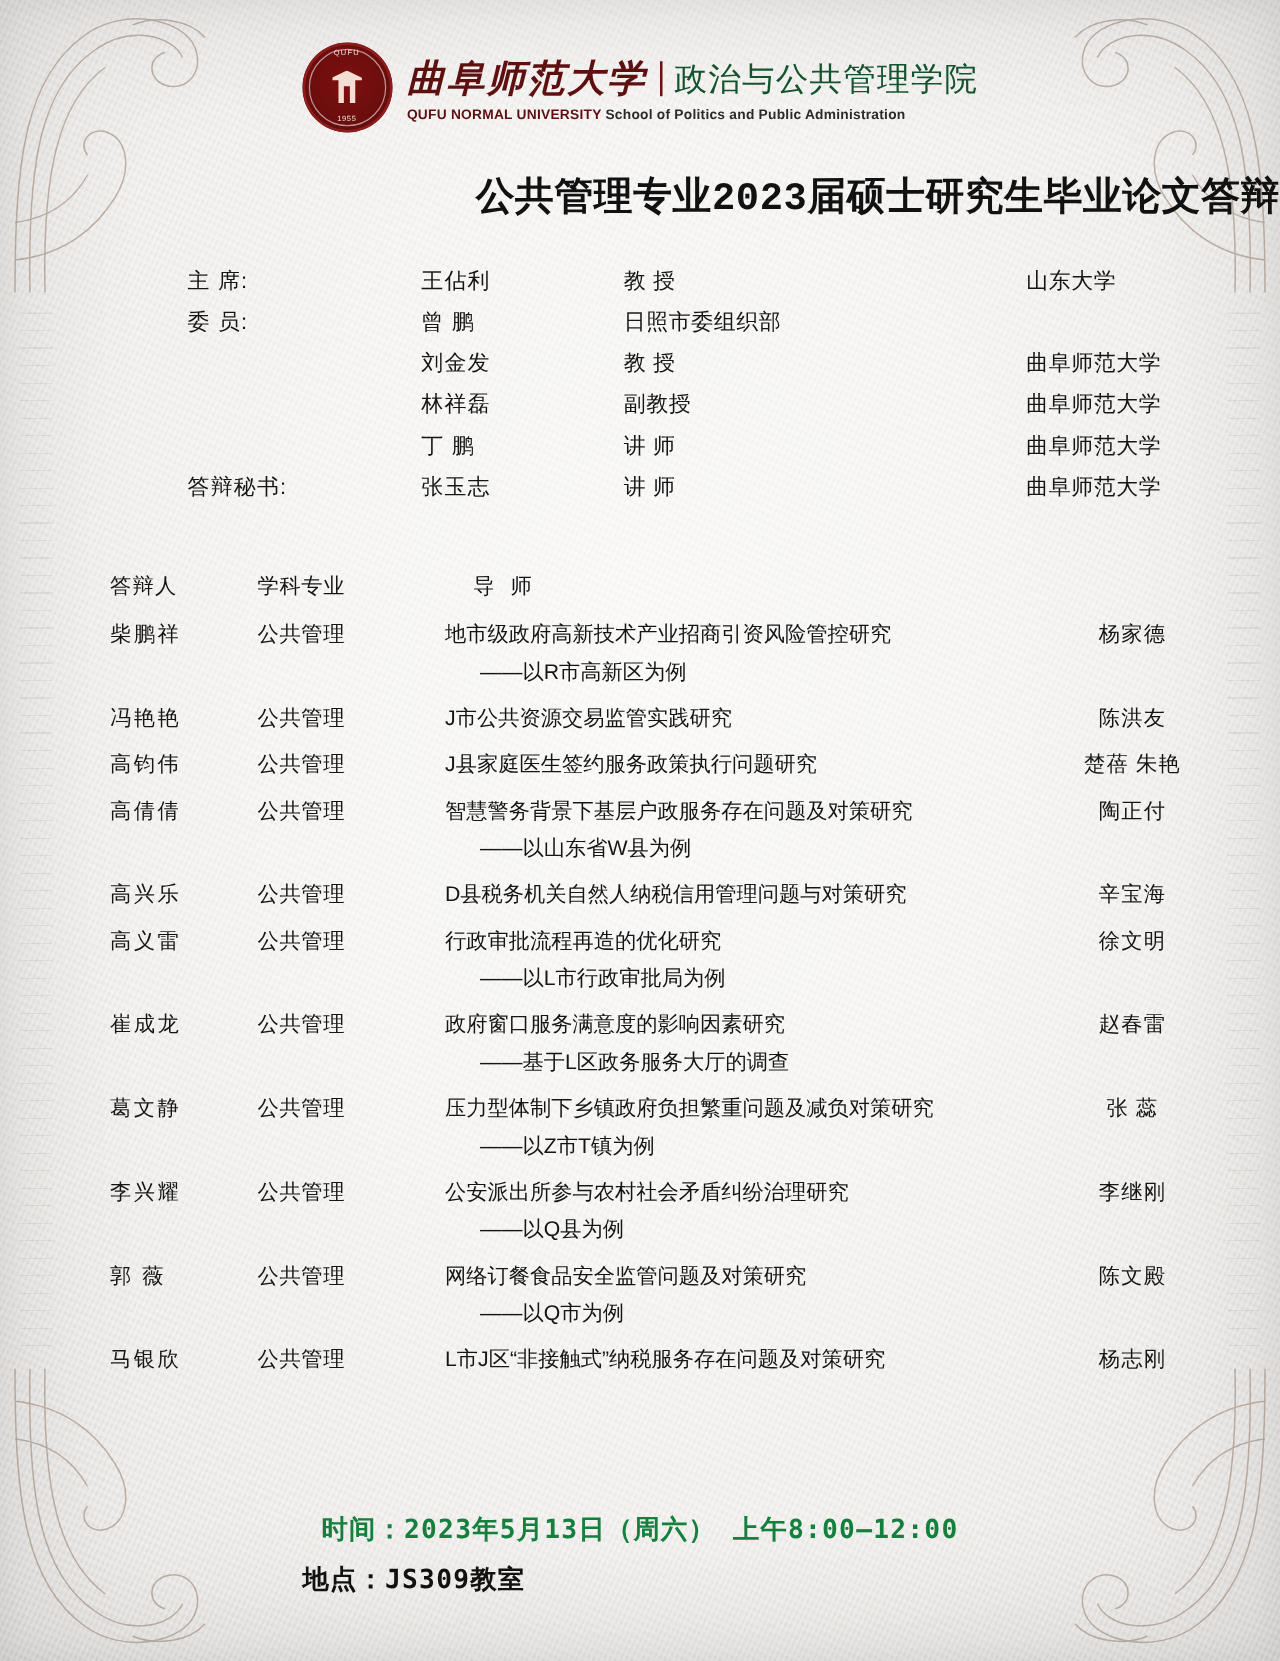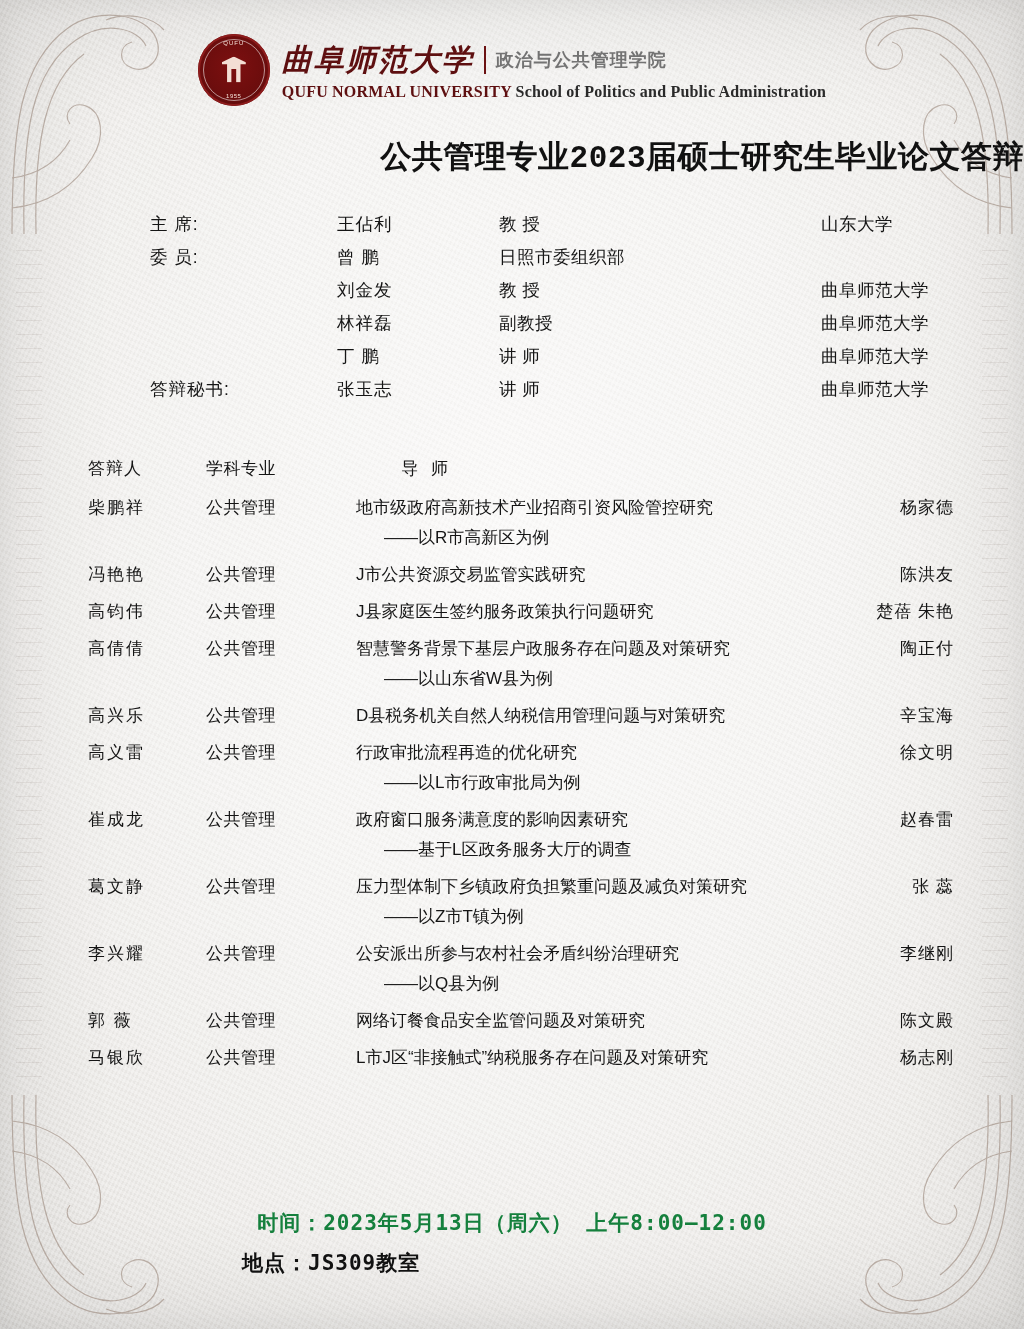--- a/index.html
+++ b/index.html
@@ -79,25 +79,25 @@
   .uni-block{ display:flex; flex-direction:column; gap:2px; }
   .uni-top{ display:flex; align-items:center; gap:10px; }
   .uni-cn{
     font-family:"DejaVu Serif","Liberation Serif",serif;
     font-size:30px; font-weight:700; color:#5e0f10; letter-spacing:2px;
     font-style:italic;
   }
   .vbar{ width:2px; height:28px; background:#6b1112; }
   .school-cn{
     font-family:"DejaVu Serif","Liberation Serif",serif;
-    font-size:18px; font-weight:700; color:#737373; letter-spacing:1px;
+    font-size:26px; font-weight:400; color:#14532d; letter-spacing:1px;
   }
   .uni-en{
-    font-size:16px; color:#2a2a2a; letter-spacing:.2px;
-    font-family:Liberation Serif, serif; font-weight:700;
+    font-size:11px; color:#2a2a2a; letter-spacing:.2px;
+    font-family:Liberation Sans, sans-serif; font-weight:700;
   }
   .uni-en .en-uni{ color:#5e0f10; }
 
   
   .doc-title{
     text-align:right;
     font-family:Liberation Mono, monospace;
     font-weight:700;
     font-size:31px;
     letter-spacing:.5px;
@@ -125,21 +125,21 @@
     padding-right:70px;
     font-size:17px;
     color:#151515;
   }
   .thead{ display:flex; margin-bottom:16px; }
   .trow{ display:flex; margin-bottom:14px; align-items:flex-start; }
   .c-student{ width:118px; letter-spacing:2px; flex:0 0 118px; }
   .c-major{ width:150px; flex:0 0 150px; letter-spacing:.5px; }
   .c-topic{ flex:1 1 auto; padding-right:12px; }
   .c-topic .sub{ display:block; margin-top:7px; padding-left:28px; }
-  .c-advisor{ width:96px; flex:0 0 96px; text-align:right; letter-spacing:1px; }
+  .c-advisor{ width:96px; flex:0 0 96px; text-align:center; letter-spacing:1px; }
   .thead .c-student{ letter-spacing:1px; }
   .thead .c-advisor{ letter-spacing:4px; }
 
   
   .footer{
     position:absolute; left:0; right:0; bottom:52px;
     text-align:center;
     font-family:"DejaVu Sans Mono","Liberation Mono",monospace;
     font-weight:700;
   }
@@ -323,21 +323,21 @@
     <div class="trow">
       <span class="c-student">李兴耀</span>
       <span class="c-major">公共管理</span>
       <span class="c-topic"><span>公安派出所参与农村社会矛盾纠纷治理研究</span><span class="sub">——以Q县为例</span></span>
       <span class="c-advisor">李继刚</span>
     </div>
 
     <div class="trow">
       <span class="c-student">郭  薇</span>
       <span class="c-major">公共管理</span>
-      <span class="c-topic"><span>网络订餐食品安全监管问题及对策研究</span></span>
+      <span class="c-topic"><span>网络订餐食品安全监管问题及对策研究</span><span class="sub">——以Q市为例</span></span>
       <span class="c-advisor">陈文殿</span>
     </div>
 
     <div class="trow">
       <span class="c-student">马银欣</span>
       <span class="c-major">公共管理</span>
       <span class="c-topic"><span>L市J区“非接触式”纳税服务存在问题及对策研究</span></span>
       <span class="c-advisor">杨志刚</span>
     </div>
   </div>

